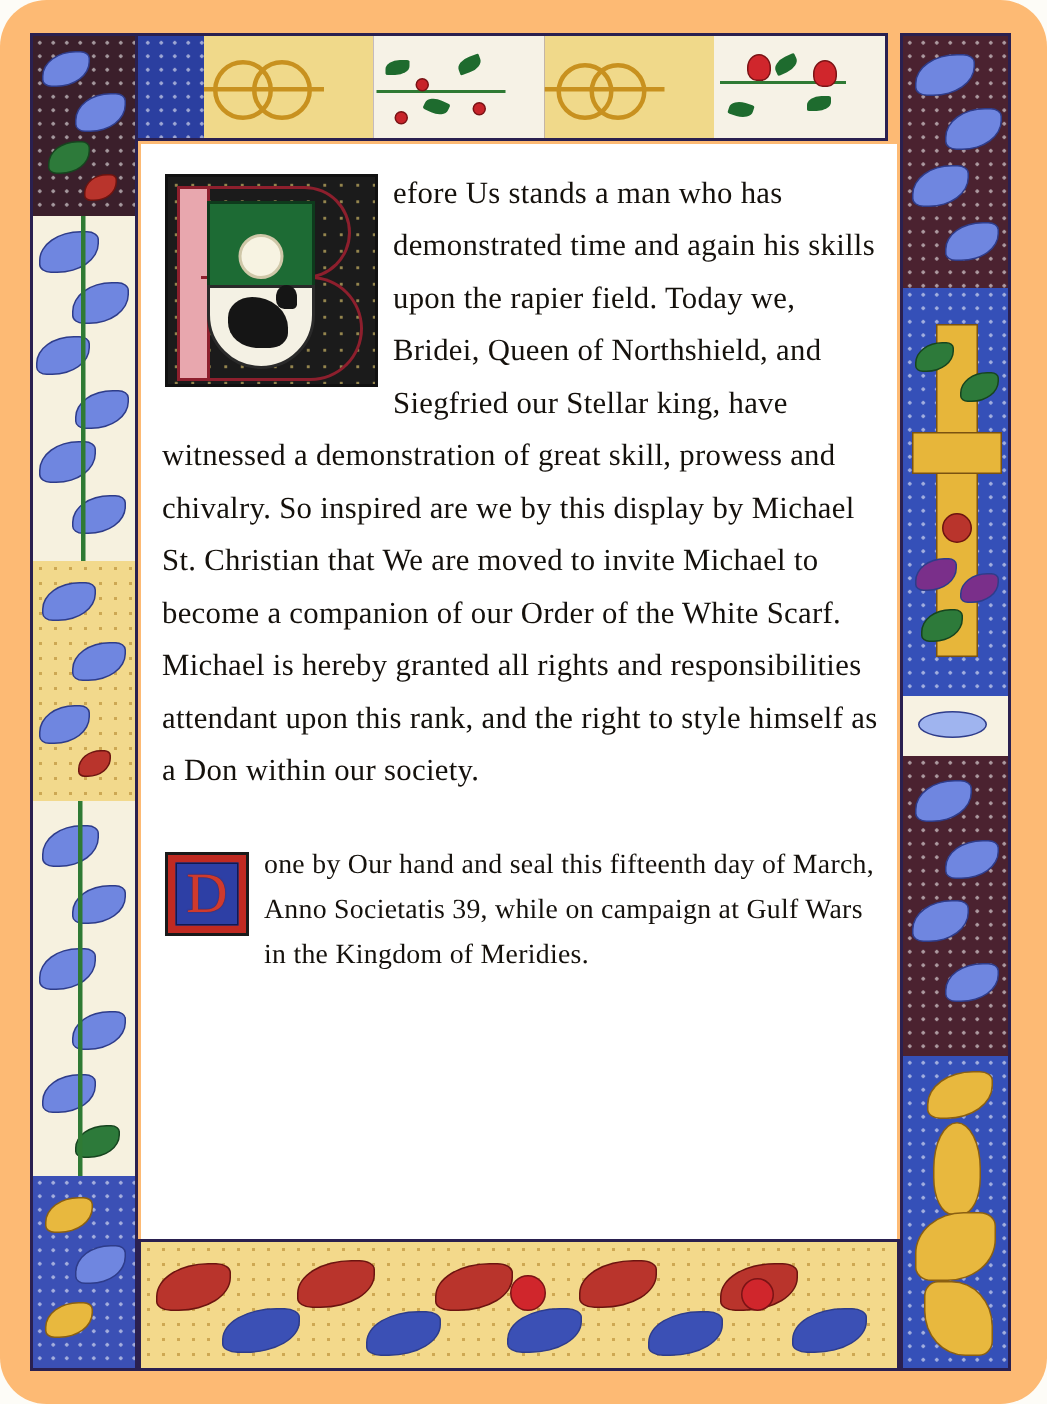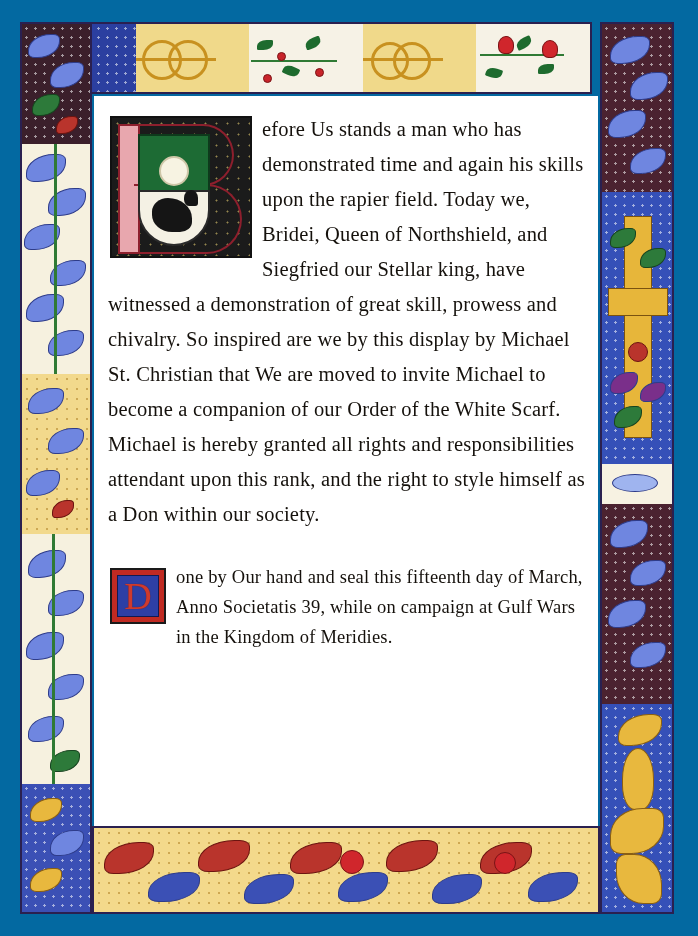--- a/index.html
+++ b/index.html
@@ -20,21 +20,22 @@
     height: 936px;
     background: #fdfcf7;
   }
 
   
   .page {
     position: absolute;
     left: 0; top: 0;
     width: 698px;
     height: 936px;
-    background: #0369a1;
+    background: #fdba74;
+    border-radius: 31px;
   }
 
   
   .frame {
     position: absolute;
     left: 8px;
     top: 10px;
     width: 678px;
     height: 916px;
     box-sizing: border-box;

